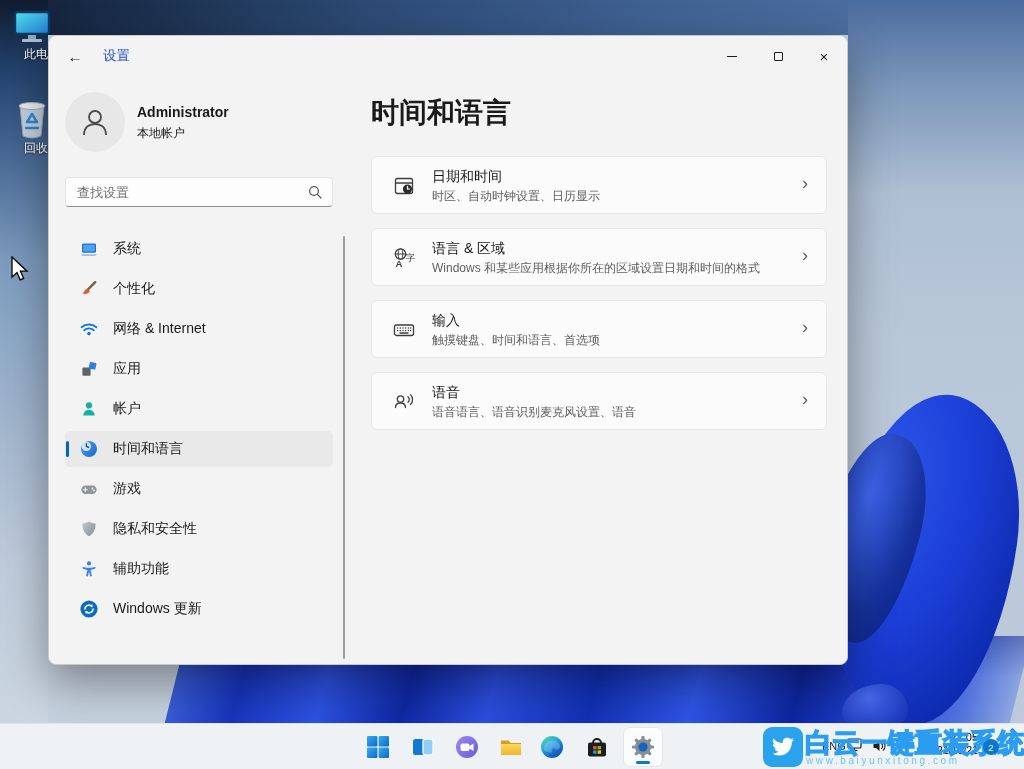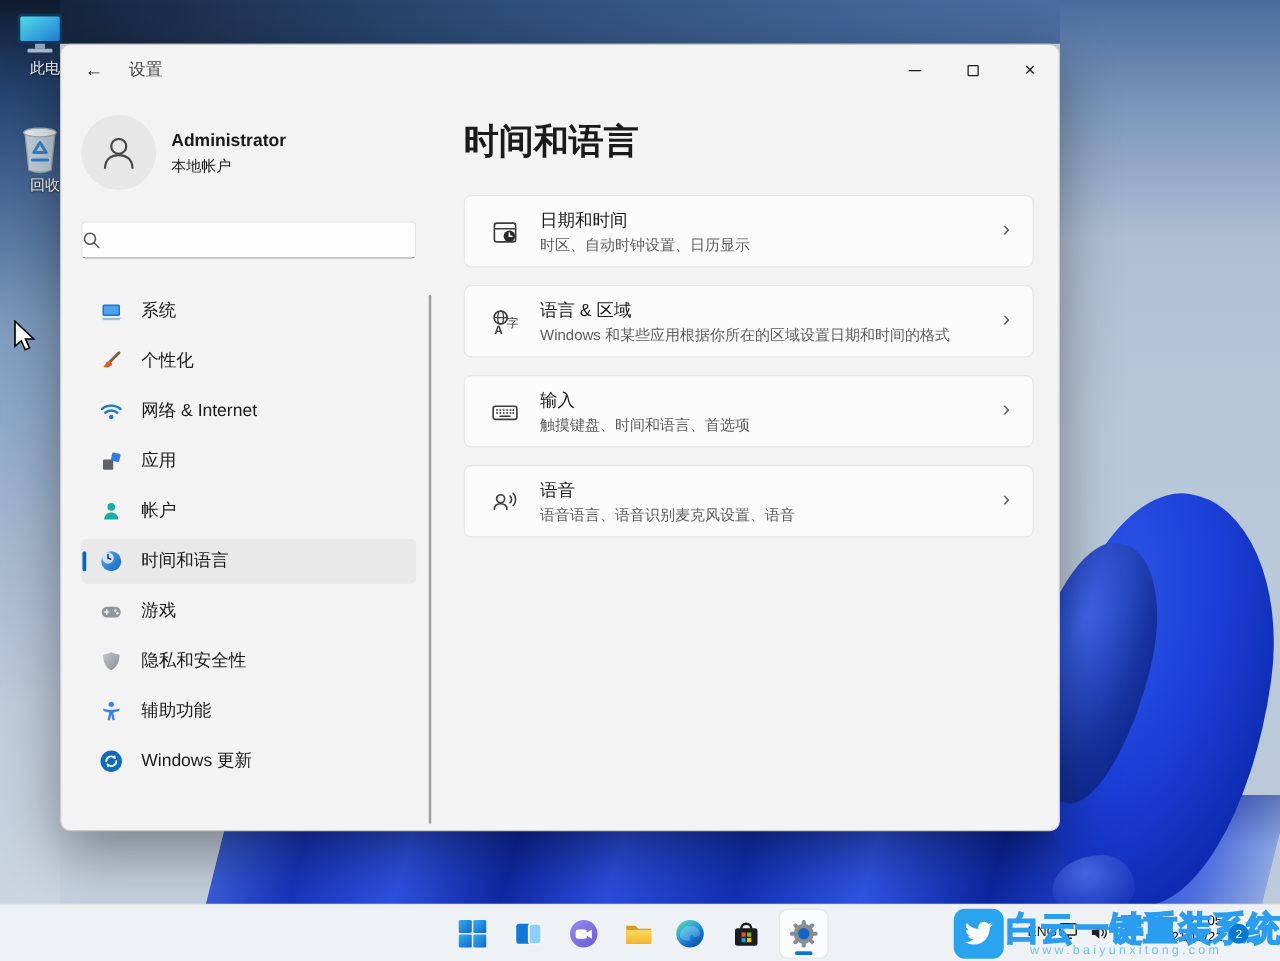--- a/index.html
+++ b/index.html
@@ -32,21 +32,21 @@
   .dicon svg { display:block; margin:0 auto 2px; }
   .dicon .lbl { display:block; line-height:13px; }
 
   
   .win { position:absolute; left:48px; top:35px; width:800px; height:630px; z-index:5;
     background:#f3f3f3; border:1px solid #c9c9c9; border-radius:8px;
     box-shadow:0 18px 45px rgba(0,0,0,.38); overflow:hidden; }
   .titlebar { position:absolute; left:0; top:0; width:100%; height:40px; display:flex; align-items:center; }
   .back-btn { width:32px; height:26px; margin-left:10px; display:flex; align-items:center; justify-content:center;
     font-size:15px; color:#1b1b1b; border-radius:4px; cursor:default; }
-  .win-title { margin-left:12px; font-size:13.5px; color:#404040; }
+  .win-title { margin-left:12px; font-size:13.5px; color:#1d4ed8; }
   .caption-btns { margin-left:auto; display:flex; height:100%; }
   .cap { width:46px; height:100%; display:flex; align-items:center; justify-content:center; color:#1b1b1b; }
   .cap .minline { width:10px; height:1px; background:#1b1b1b; }
   .cap .maxbox { width:9px; height:9px; border:1px solid #1b1b1b; border-radius:1px; }
   .cap.close { font-size:15px; }
 
   
   .avatar { position:absolute; left:16px; top:56px; width:60px; height:60px; border-radius:50%;
     background:#e7e7e7; display:flex; align-items:center; justify-content:center; }
   .acct-name { position:absolute; left:88px; top:68px; font-size:14px; font-weight:700; color:#1a1a1a; }
@@ -92,21 +92,21 @@
   .clockblock .dt { font-size:10.5px; line-height:13px; }
   .badge { position:absolute; left:983px; top:739px; width:16px; height:16px; border-radius:50%;
     color:#fff; font-size:9.5px; display:flex; align-items:center; justify-content:center; z-index:8; }
 
   
   .wm { position:absolute; z-index:7; }
   .wm-bird { left:763px; top:727px; width:40px; height:40px; border-radius:9px; background:#2aa3ef;
     display:flex; align-items:center; justify-content:center; }
   .wm-text { left:805px; top:725px; width:220px; font-size:27px; font-weight:700; letter-spacing:0.5px;
     color:rgba(240,248,255,.12); -webkit-text-stroke:1.4px #2b9df0; white-space:nowrap; }
-  .wm-url { left:806px; top:755px; font-size:10px; letter-spacing:2.6px; color:#6ec4f7; white-space:nowrap;margin-left:18px; }
+  .wm-url { left:806px; top:755px; font-size:10px; letter-spacing:2.6px; color:#6ec4f7; white-space:nowrap; }
 
   .cursor { position:absolute; left:10px; top:256px; z-index:9; }
 </style>
 </head>
 <body>
 
 <div class="wall">
   <div class="left-strip"></div>
   <div class="top-strip"></div>
   <div class="right-strip"></div>
@@ -164,20 +164,21 @@
   <div class="avatar">
     <svg width="34" height="34" viewBox="0 0 34 34">
       <circle cx="17" cy="12" r="6" fill="none" stroke="#4a4a4a" stroke-width="1.8"></circle>
       <path d="M6 30 C6 21.5 12 19 17 19 C22 19 28 21.5 28 30" fill="none" stroke="#4a4a4a" stroke-width="1.8"></path>
     </svg>
   </div>
   <div class="acct-name">Administrator</div>
   <div class="acct-type">本地帐户</div>
 
   <div class="searchbox">
+    <input type="text" placeholder="查找设置" style="">
     <span class="mag">
       <svg width="14" height="14" viewBox="0 0 14 14">
         <circle cx="6" cy="6" r="4.4" fill="none" stroke="#5a5a5a" stroke-width="1.3"></circle>
         <line x1="9.4" y1="9.4" x2="13" y2="13" stroke="#5a5a5a" stroke-width="1.3" stroke-linecap="round"></line>
       </svg>
     </span>
   </div>
 
   <div class="nav">
 

